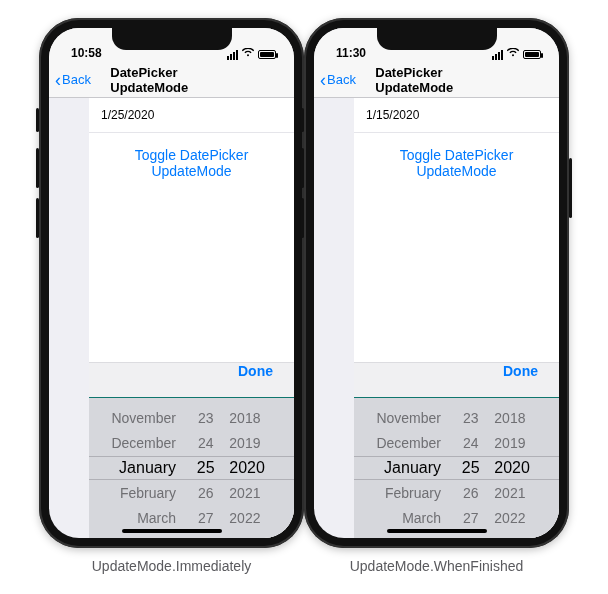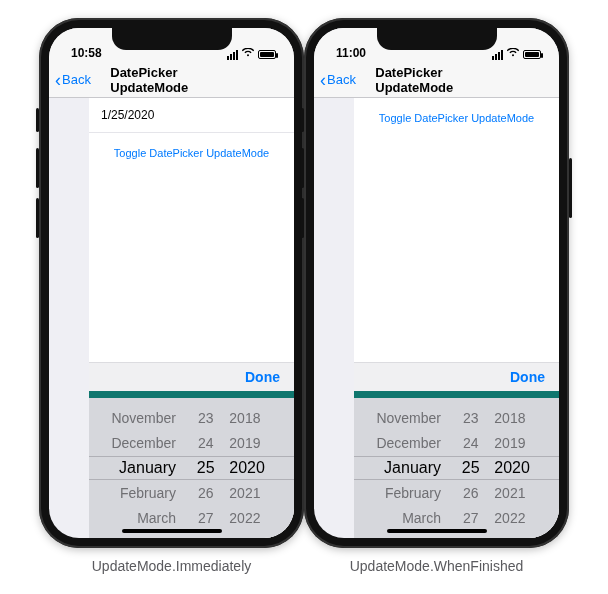--- a/index.html
+++ b/index.html
@@ -108,34 +108,34 @@
     flex-direction:column;
     margin-left:40px;
   }
   .date-field {
     padding: 10px 12px;
     font-size: 12px;
     border-bottom: 1px solid #e5e5ea;
   }
   .toggle-link {
     color: #007aff;
-    font-size: 11px;
+    font-size: 14px;
     text-align: center;
     padding: 14px 4px;
   }
   .spacer { flex:1; }
   .done-bar {
     height: 36px;
     background: #f0f0f2;
     border-top: 1px solid #dcdce0;
-    border-bottom: 7px solid #0f766e;
+    border-bottom: 1px solid #0f766e;
     display:flex;
     justify-content:flex-end;
-    align-items:center;
-    padding-right:14px;
+    align-items:flex-start;
+    padding-right:21px;
   }
   .done-btn { color:#007aff; font-size:14px; font-weight:600; }
   .picker {
     height: 140px;
     background: #d6d7dc;
     position: relative;
     overflow:hidden;
   }
   .picker-cols { display:flex; height:100%; padding: 0 20px; }
   .pcol { flex:1; display:flex; flex-direction:column; align-items:center; justify-content:center; gap:3px; }
@@ -265,21 +265,21 @@
     <div class="phone">
       <div class="side-btn btn-left1"></div>
       <div class="side-btn btn-left2"></div>
       <div class="side-btn btn-left3"></div>
       <div class="side-btn btn-right"></div>
       <div class="screen">
         <div class="notch"></div>
         <div class="home-ind"></div>
 
         <div class="status-bar">
-          <span>11:00</span>
+          <span>11:30</span>
           <div class="status-right">
             <span class="sig-bars">
                 <span></span>
                 <span></span>
                 <span></span>
                 <span></span>
               </span>
             <span class="wifi-ic">
               <svg width="12" height="9" viewBox="0 0 12 9">
                   <path d="M6 8.2a1 1 0 100-2 1 1 0 000 2zm-2.6-2.9a3.7 3.7 0 015.2 0l1-1a5.1 5.1 0 00-7.2 0l1 1zM.7 3.2a7.5 7.5 0 0110.6 0l1-1a8.9 8.9 0 00-12.6 0l1 1z" fill="#000"></path>
@@ -293,20 +293,21 @@
 
         <div class="nav-bar">
           <div class="back-btn">
             <span class="chev">‹</span>
             <span>Back</span>
           </div>
           <div class="nav-title">DatePicker UpdateMode</div>
         </div>
 
         <div class="content">
+          <div class="date-field">1/15/2020</div>
           <div class="toggle-link">Toggle DatePicker UpdateMode</div>
           <div class="spacer"></div>
           <div class="done-bar">
             <span class="done-btn">Done</span>
           </div>
           <div class="picker">
             <div class="sel-band"></div>
             <div class="picker-cols">
               <div class="pcol month">
                 <div class="prow far">October</div>

